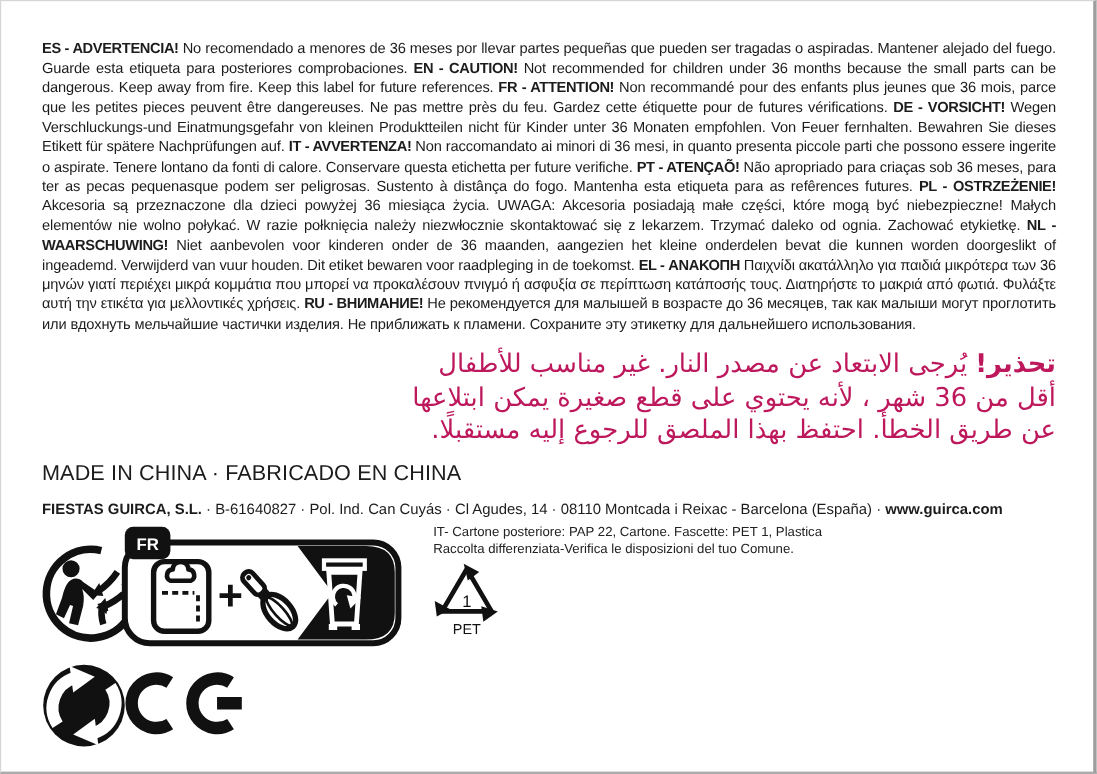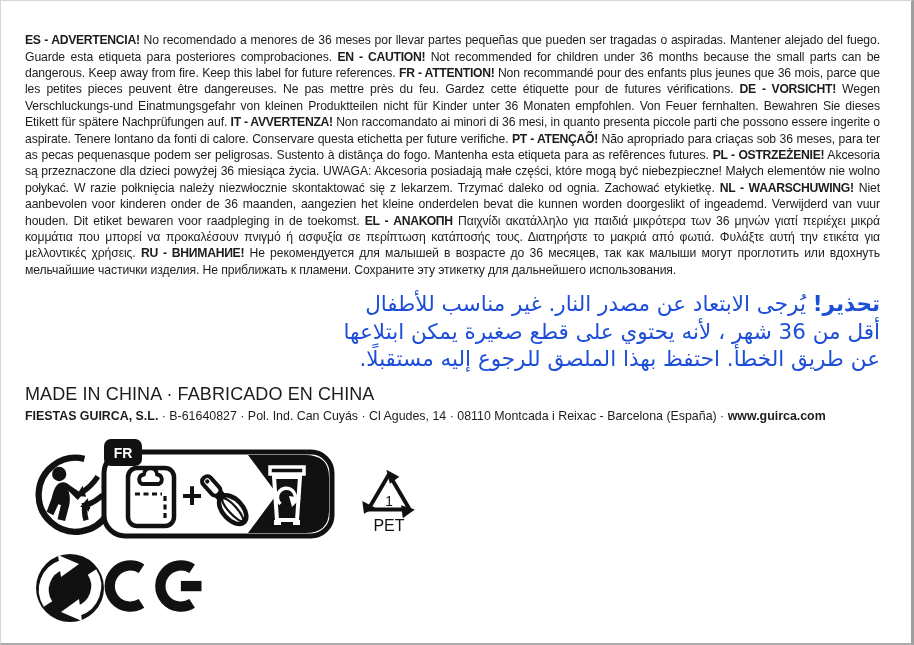--- a/index.html
+++ b/index.html
@@ -2,40 +2,40 @@
 <html><head>
 <meta charset="utf-8">
 <style>
   html,body{margin:0;padding:0;background:#fff;}
   .sheet{
     position:relative;width:914px;height:645px;box-sizing:border-box;
     background:#fff;overflow:hidden;
     font-family:"Liberation Sans","DejaVu Sans",sans-serif;color:#1c1c1c;
     border:1px solid #d6d6d6;border-right:3px solid #9e9e9e;border-bottom:2px solid #ababab;
   }
-  .content{padding:19px 31px 0 24px;}
+  .content{padding:19px 31px 0 34px;}
   .warning{
     font-size:12.2px;line-height:16.4px;text-align:justify;letter-spacing:-0.1px;
     color:#1c1c1c;
   }
   .warning .hd{font-weight:bold;letter-spacing:-0.3px;}
   .arabic{
     direction:rtl;text-align:right;width:545px;margin-left:auto;margin-top:7px;
-    font-size:21.5px;line-height:27.5px;color:#1d4ed8;
+    font-size:21.5px;line-height:27.5px;color:#be185d;
     font-family:"DejaVu Sans","Liberation Sans",sans-serif;
   }
   .arabic .lead{font-weight:bold;}
   .madein{margin-top:11px;font-size:18px;letter-spacing:0.1px;}
-  .company{margin-top:4px;font-size:12.4px;}
+  .company{margin-top:12px;font-size:12.4px;}
   .company .b{font-weight:bold;}
   .abs{position:absolute;}
   .itnote{left:360px;top:437px;font-size:11px;line-height:13.8px;color:#222;}
   .codes{left:360px;top:468px;display:flex;gap:12px;}
   .code{display:flex;flex-direction:column;align-items:center;width:56px;}
-  .code .mat{font-size:16px;margin-top:-2px;color:#111;}
+  .code .mat{font-size:12px;margin-top:-2px;color:#111;}
   svg{display:block;}
   .svgtxt{font-family:"Liberation Sans","DejaVu Sans",sans-serif;}
 </style>
 </head>
 <body>
 
 <div class="sheet">
   <div class="content">
     <p class="warning"><span class="hd">ES - ADVERTENCIA!</span><span> No recomendado a menores de 36 meses por llevar partes pequeñas que pueden ser tragadas o aspiradas. Mantener alejado del fuego. Guarde esta etiqueta para posteriores comprobaciones. </span><span class="hd">EN - CAUTION!</span><span> Not recommended for children under 36 months because the small parts can be dangerous. Keep away from fire. Keep this label for future references. </span><span class="hd">FR - ATTENTION!</span><span> Non recommandé pour des enfants plus jeunes que 36 mois, parce que les petites pieces peuvent être dangereuses. Ne pas mettre près du feu. Gardez cette étiquette pour de futures vérifications. </span><span class="hd">DE - VORSICHT!</span><span> Wegen Verschluckungs-und Einatmungsgefahr von kleinen Produktteilen nicht für Kinder unter 36 Monaten empfohlen. Von Feuer fernhalten. Bewahren Sie dieses Etikett für spätere Nachprüfungen auf. </span><span class="hd">IT - AVVERTENZA!</span><span> Non raccomandato ai minori di 36 mesi, in quanto presenta piccole parti che possono essere ingerite o aspirate. Tenere lontano da fonti di calore. Conservare questa etichetta per future verifiche. </span><span class="hd">PT - ATENÇAÕ!</span><span> Não apropriado para criaças sob 36 meses, para ter as pecas pequenasque podem ser peligrosas. Sustento à distânça do fogo. Mantenha esta etiqueta para as refêrences futures. </span><span class="hd">PL - OSTRZEŻENIE!</span><span> Akcesoria są przeznaczone dla dzieci powyżej 36 miesiąca życia. UWAGA: Akcesoria posiadają małe części, które mogą być niebezpieczne! Małych elementów nie wolno połykać. W razie połknięcia należy niezwłocznie skontaktować się z lekarzem. Trzymać daleko od ognia. Zachować etykietkę. </span><span class="hd">NL - WAARSCHUWING!</span><span> Niet aanbevolen voor kinderen onder de 36 maanden, aangezien het kleine onderdelen bevat die kunnen worden doorgeslikt of ingeademd. Verwijderd van vuur houden. Dit etiket bewaren voor raadpleging in de toekomst. </span><span class="hd">EL - ΑΝΑΚΟΠΗ</span><span> Παιχνίδι ακατάλληλο για παιδιά μικρότερα των 36 μηνών γιατί περιέχει μικρά κομμάτια που μπορεί να προκαλέσουν πνιγμό ή ασφυξία σε περίπτωση κατάποσής τους. Διατηρήστε το μακριά από φωτιά. Φυλάξτε αυτή την ετικέτα για μελλοντικές χρήσεις. </span><span class="hd">RU - ВНИМАНИЕ!</span><span> Не рекомендуется для малышей в возрасте до 36 месяцев, так как малыши могут проглотить или вдохнуть мельчайшие частички изделия. Не приближать к пламени. Сохраните эту этикетку для дальнейшего использования.</span></p>
 
@@ -87,20 +87,24 @@
     <g transform="translate(186,54)">
       <rect x="-17" y="-25" width="34" height="7" fill="none" stroke="#fff" stroke-width="3.5"></rect>
       <path d="M-13,-15 L-10,28 L10,28 L13,-15 Z" fill="none" stroke="#fff" stroke-width="4"></path>
       <rect x="-13" y="28" width="7" height="5" fill="#fff"></rect>
       <rect x="6" y="28" width="7" height="5" fill="#fff"></rect>
       <path d="M-6.5,12 A9,9 0 1 1 7,10" fill="none" stroke="#fff" stroke-width="3.5"></path>
       <polygon points="2,4 14,6 5,15" fill="#fff"></polygon>
     </g>
   </svg>
 
+  <div class="abs itnote">
+    <div>IT- Cartone posteriore: PAP 22, Cartone. Fascette: PET 1, Plastica</div>
+    <div>Raccolta differenziata-Verifica le disposizioni del tuo Comune.</div>
+  </div>
 
   <div class="abs codes">
     <div class="code">
       <svg width="56" height="50" viewBox="0 0 64 58">
         <path d="M32,6 L8,47 H56 Z" fill="none" stroke="#111" stroke-width="4.5" stroke-linejoin="round"></path>
         <polygon points="29,1 44,9 33,17" fill="#111"></polygon>
         <polygon points="62,47 48,57 46,42" fill="#111"></polygon>
         <polygon points="3,52 1,37 16,45" fill="#111"></polygon>
         <text class="svgtxt" x="32" y="43" text-anchor="middle" font-size="16" fill="#111">1</text>
       </svg>

